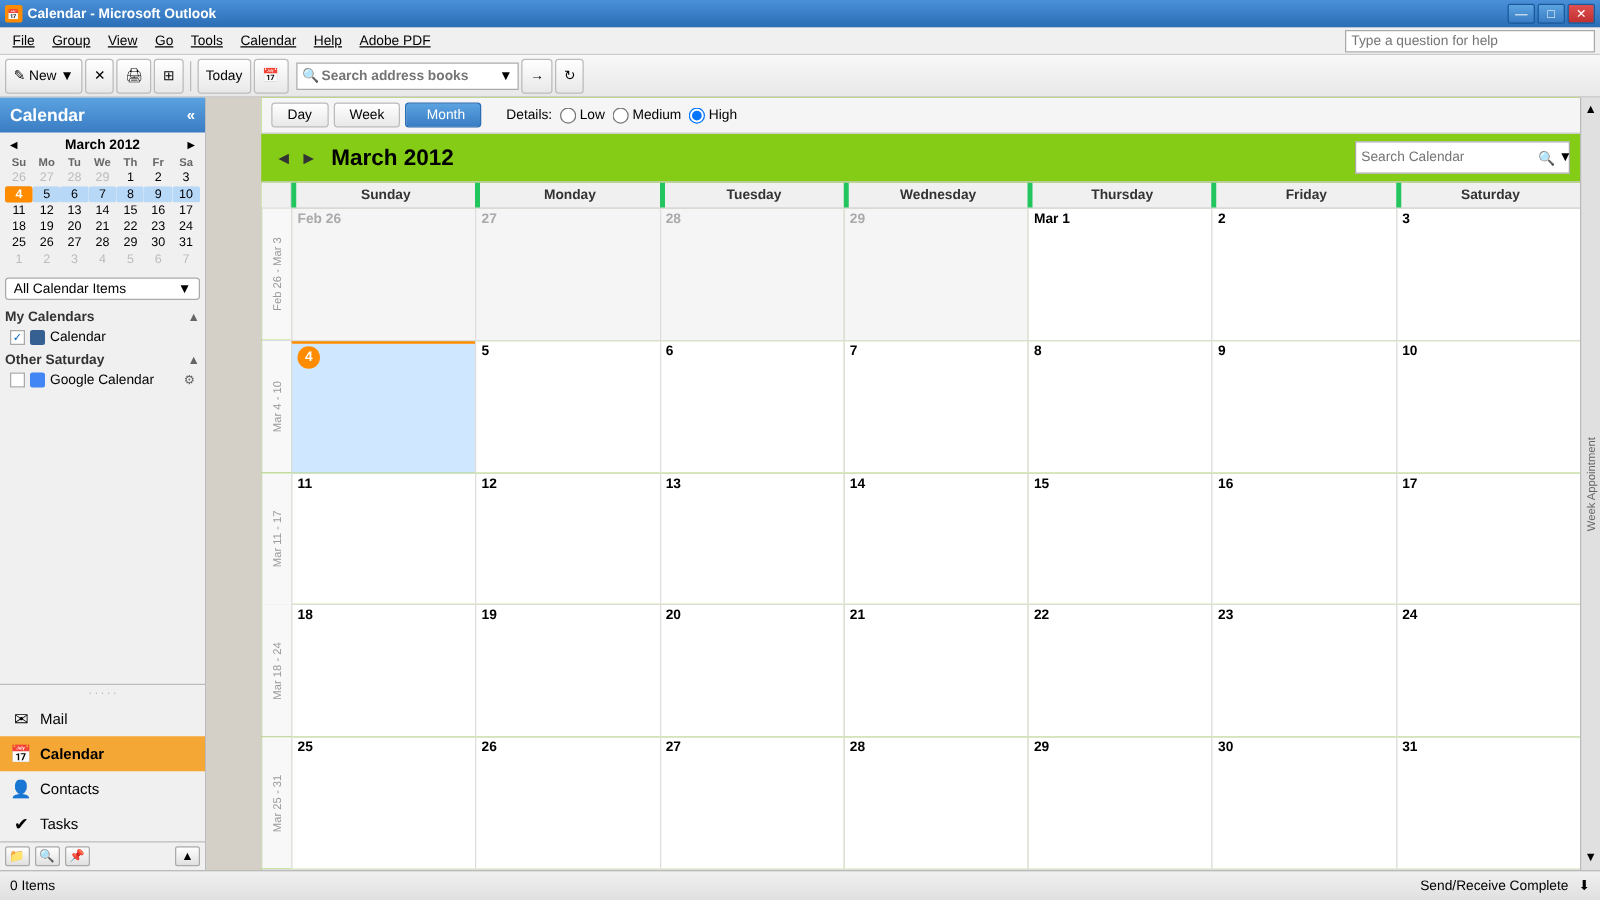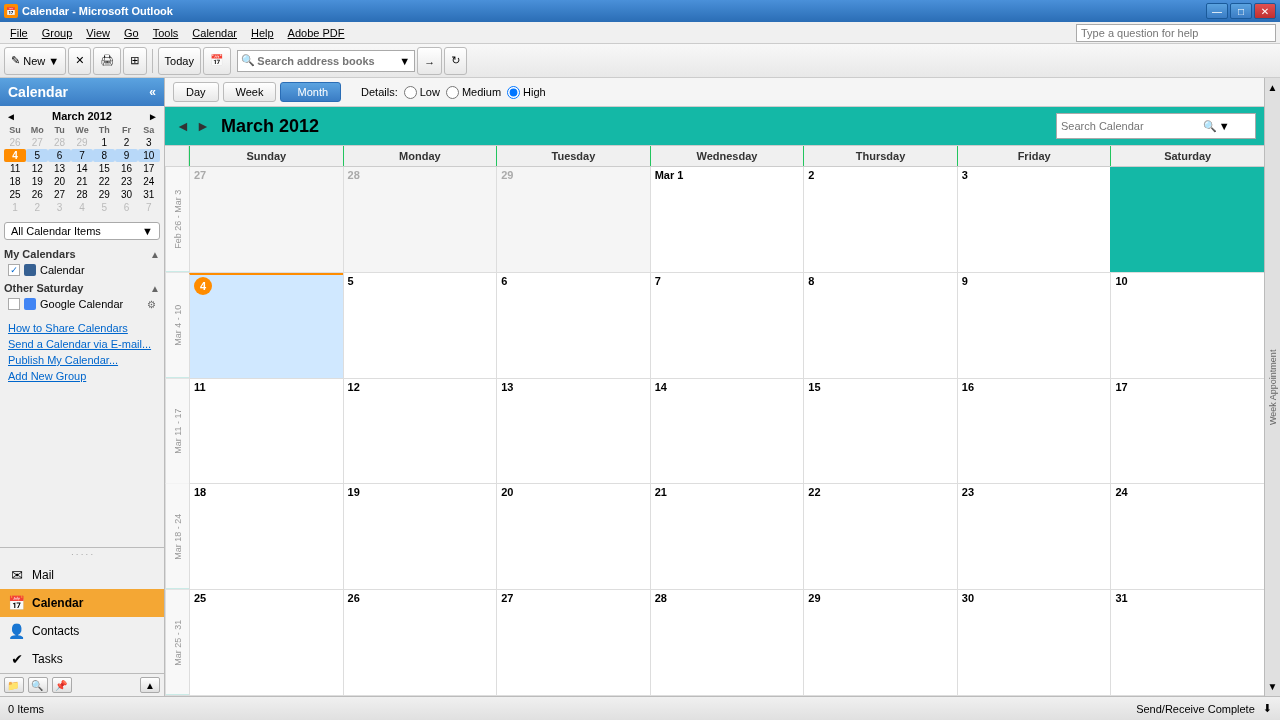--- a/index.html
+++ b/index.html
@@ -111,40 +111,40 @@
     
     .sidebar-nav { margin-top: auto; border-top: 1px solid #bbb; }
     .sidebar-dots { text-align: center; padding: 2px; color: #999; font-size: 8px; cursor: pointer; }
     .nav-item { display: flex; align-items: center; gap: 6px; padding: 5px 8px; cursor: pointer; font-size: 12px; }
     .nav-item.active { background: #f4a734; color: #000; font-weight: bold; }
     .nav-icon { width: 18px; height: 18px; display: flex; align-items: center; justify-content: center; font-size: 14px; }
     .sidebar-footer { display: flex; align-items: center; padding: 3px 4px; border-top: 1px solid #bbb; gap: 4px; }
     .footer-btn { width: 20px; height: 16px; background: linear-gradient(to bottom, #fff, #e0e0e0); border: 1px solid #aaa; display: flex; align-items: center; justify-content: center; font-size: 10px; cursor: pointer; border-radius: 2px; }
 
     
-    .cal-main { flex: 1; display: flex; flex-direction: column; overflow: hidden; background: #14b8a6; }
+    .cal-main { flex: 1; display: flex; flex-direction: column; overflow: hidden; background: #84cc16; margin-left: 44px; }
 
     
     .view-tabs { display: flex; align-items: center; padding: 4px 8px; border-bottom: 1px solid #ccc; gap: 4px; background: #f5f5f5; }
     .view-tab { padding: 3px 12px; border: 1px solid #bbb; border-radius: 3px; cursor: pointer; font-size: 11px; background: linear-gradient(to bottom, #fff, #e8e8e8); }
     .view-tab.active { background: linear-gradient(to bottom, #5ba3e0, #3a7cc4); color: white; border-color: #2a6db5; padding-left: 16px; }
     .details-section { display: flex; align-items: center; margin-left: 16px; gap: 6px; font-size: 11px; justify-content: center; }
     .radio-btn { display: flex; align-items: center; gap: 3px; cursor: pointer; }
 
     
     .cal-header { display: flex; align-items: center; padding: 6px 8px; border-bottom: 1px solid #ccc; }
     .cal-nav-btn { width: 20px; height: 20px; background: none; border: none; cursor: pointer; font-size: 14px; color: #333; display: flex; align-items: center; justify-content: center; }
     .cal-title { font-size: 18px; font-weight: bold; margin: 0 8px; }
-    .cal-search { margin-left: auto; display: flex; align-items: center; background: white; border: 1px solid #aaa; height: 22px; padding: 12px 4px; gap: 2px; width: 200px; }
+    .cal-search { margin-left: auto; display: flex; align-items: center; background: white; border: 1px solid #aaa; height: 22px; padding: 12px 4px; gap: 2px; width: 172px; }
     .cal-search input { border: none; outline: none; font-size: 11px; width: 160px; color: #666; }
 
     
     .cal-grid-container { flex: 1; overflow: hidden; display: flex; flex-direction: column; }
     .cal-day-headers { display: grid; grid-template-columns: 24px repeat(7, 1fr); border-bottom: 1px solid #ccc; background: #f0f0f0; }
-    .cal-day-header { text-align: center; padding: 4px 0; font-size: 11px; font-weight: bold; color: #333; border-left: 1px solid #22c55e; }
+    .cal-day-header { text-align: center; padding: 4px 0; font-size: 11px; font-weight: bold; color: #333; border-left: 4px solid #22c55e; }
     .cal-day-header:first-child { border-left: none; }
     .cal-weeks { flex: 1; display: flex; flex-direction: column; }
     .cal-week { display: grid; grid-template-columns: 24px repeat(7, 1fr); flex: 1; border-bottom: 1px solid #ddd; min-height: 80px; }
     .cal-week-label { writing-mode: vertical-rl; transform: rotate(180deg); font-size: 9px; color: #999; text-align: center; background: #f8f8f8; border-right: 1px solid #ddd; display: flex; align-items: center; justify-content: center; padding: 2px; }
     .cal-day-cell { border-left: 1px solid #ddd; padding: 2px 4px; cursor: pointer; position: relative; background: white; }
     .cal-day-cell.other-month { background: #f5f5f5; }
 
     
     .status-bar {
       height: 24px;
@@ -320,26 +320,20 @@
         <span class="section-collapse-btn">▲</span>
       </div>
       <div class="cal-item">
         <div class="cal-checkbox"></div>
         <div class="cal-icon cal-icon-google" style="background:#4285f4;"></div>
         <span>Google Calendar</span>
         <span style="margin-left:auto;font-size:10px;color:#666;">⚙</span>
       </div>
     </div>
 
-    <div class="cal-links">
-      <a class="cal-link">How to Share Calendars</a>
-      <a class="cal-link">Send a Calendar via E-mail...</a>
-      <a class="cal-link">Publish My Calendar...</a>
-      <a class="cal-link">Add New Group</a>
-    </div>
 
     <div class="sidebar-nav">
       <div class="sidebar-dots">· · · · ·</div>
       <div class="nav-item">
         <div class="nav-icon">✉</div>
         <span>Mail</span>
       </div>
       <div class="nav-item active">
         <div class="nav-icon">📅</div>
         <span>Calendar</span>
@@ -405,20 +399,23 @@
         <div class="cal-day-header">Wednesday</div>
         <div class="cal-day-header">Thursday</div>
         <div class="cal-day-header">Friday</div>
         <div class="cal-day-header">Saturday</div>
       </div>
 
       <div class="cal-weeks" id="cal-weeks-container">
       <div class="cal-week">
             <div class="cal-week-label">Feb 26 - Mar 3</div>
             <div class="cal-day-cell other-month">
+              <div style="font-size: 11px; font-weight: bold; color: rgb(170, 170, 170);">Feb 26</div>
+            </div>
+            <div class="cal-day-cell other-month">
               <div style="font-size: 11px; font-weight: bold; color: rgb(170, 170, 170);">27</div>
             </div>
             <div class="cal-day-cell other-month">
               <div style="font-size: 11px; font-weight: bold; color: rgb(170, 170, 170);">28</div>
             </div>
             <div class="cal-day-cell other-month">
               <div style="font-size: 11px; font-weight: bold; color: rgb(170, 170, 170);">29</div>
             </div>
             <div class="cal-day-cell">
               <div style="font-size: 11px; font-weight: bold;">Mar 1</div>

